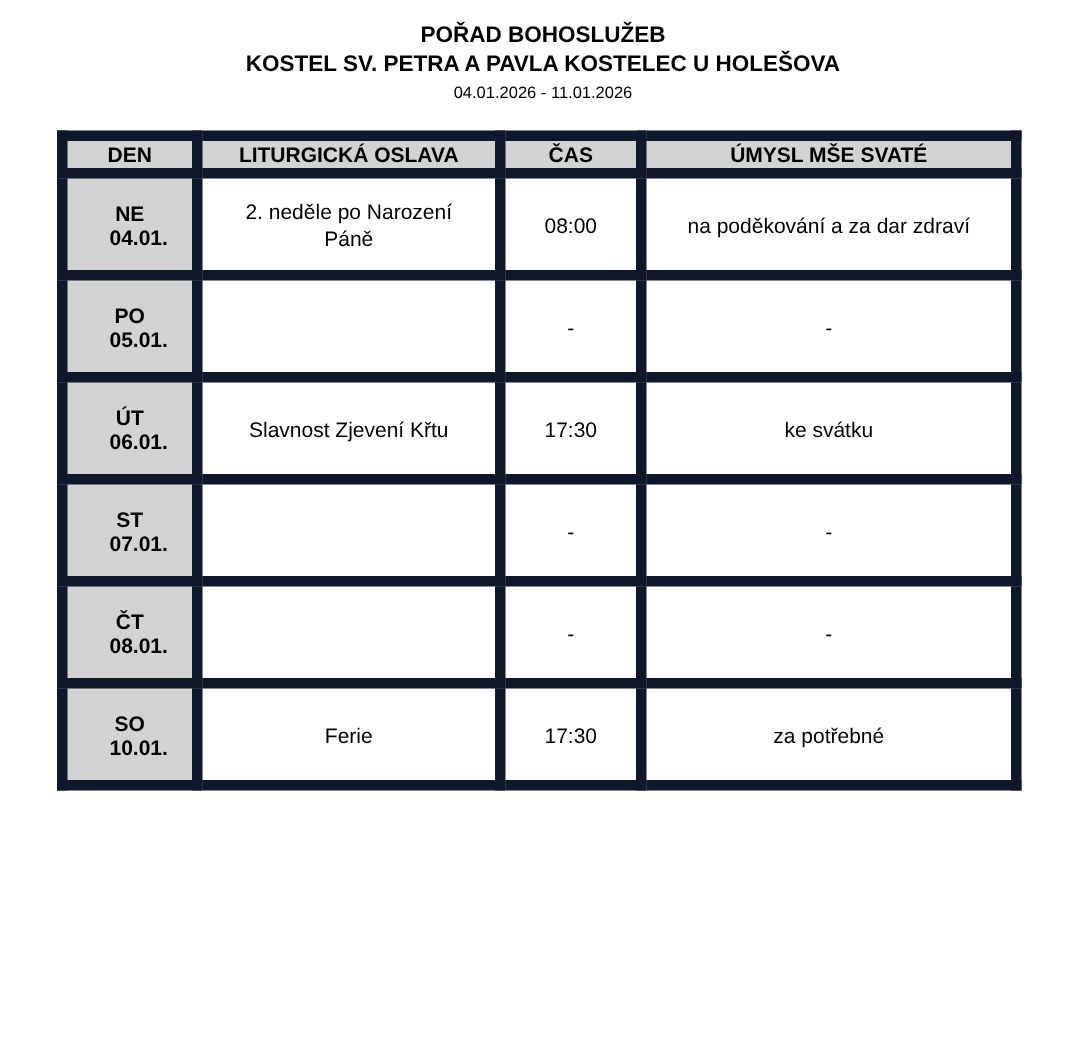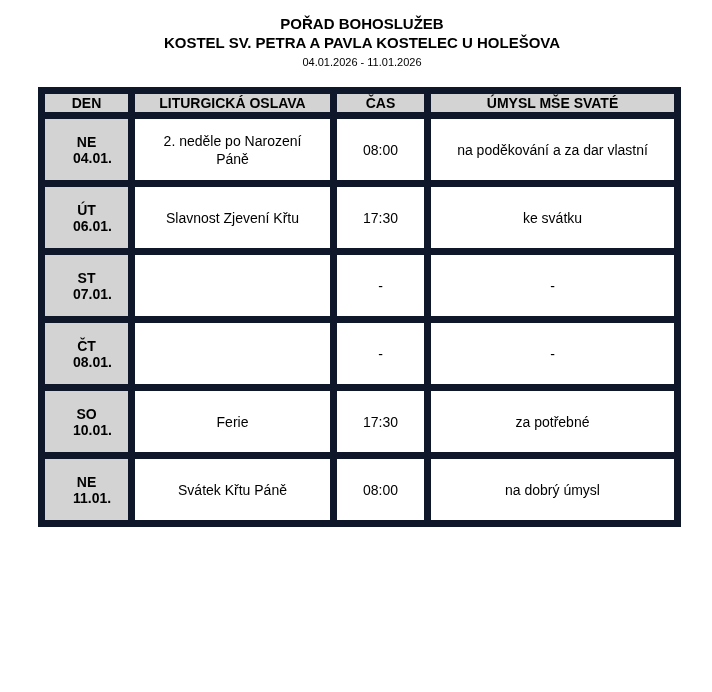--- a/index.html
+++ b/index.html
@@ -96,21 +96,30 @@
       </tr>
     </thead>
     <tbody>
       <tr>
         <td class="den-cell">
           <span class="day-abbrev">NE</span>
           <span class="day-date">04.01.</span>
         </td>
         <td class="oslava-cell">2. neděle po Narození Páně</td>
         <td>08:00</td>
-        <td>na poděkování a za dar vlastní</td>
+        <td>na poděkování a za dar zdraví</td>
+      </tr>
+      <tr>
+        <td class="den-cell">
+          <span class="day-abbrev">PO</span>
+          <span class="day-date">05.01.</span>
+        </td>
+        <td class="oslava-cell"></td>
+        <td>-</td>
+        <td>-</td>
       </tr>
       <tr>
         <td class="den-cell">
           <span class="day-abbrev">ÚT</span>
           <span class="day-date">06.01.</span>
         </td>
         <td class="oslava-cell">Slavnost Zjevení Křtu</td>
         <td>17:30</td>
         <td>ke svátku</td>
       </tr>
@@ -134,25 +143,16 @@
       </tr>
       <tr>
         <td class="den-cell">
           <span class="day-abbrev">SO</span>
           <span class="day-date">10.01.</span>
         </td>
         <td class="oslava-cell">Ferie</td>
         <td>17:30</td>
         <td>za potřebné</td>
       </tr>
-      <tr>
-        <td class="den-cell">
-          <span class="day-abbrev">NE</span>
-          <span class="day-date">11.01.</span>
-        </td>
-        <td class="oslava-cell">Svátek Křtu Páně</td>
-        <td>08:00</td>
-        <td>na dobrý úmysl</td>
-      </tr>
     </tbody>
   </table>
 
 </div>
 
 </body></html>

